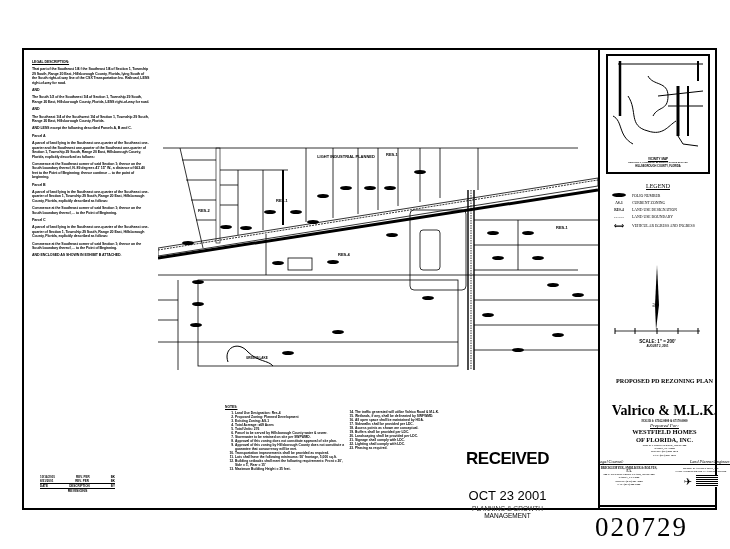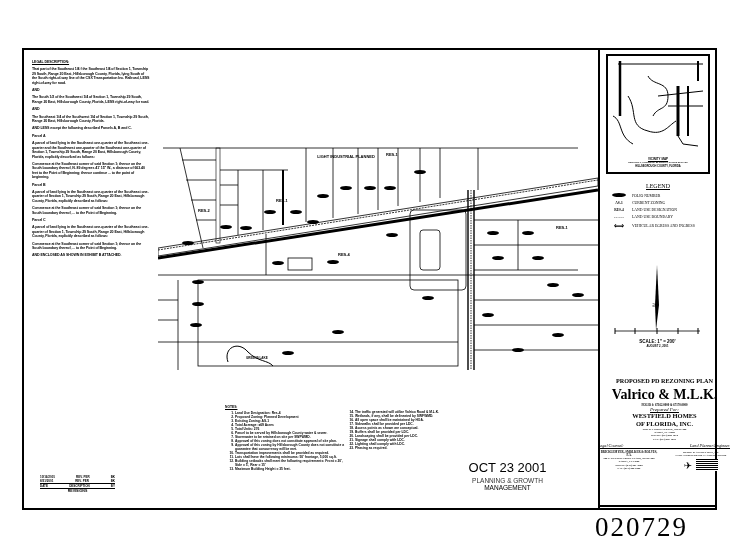--- a/index.html
+++ b/index.html
@@ -14,21 +14,21 @@
   .notes ol{margin:0;padding-left:10px;}
   .stamp{position:absolute;text-align:center;font-family:"Liberation Sans",sans-serif;}
   .right-panel{position:absolute;left:598px;top:48px;width:119px;height:462px;border-left:2px solid #000;box-sizing:border-box;}
   .vicinity{position:absolute;left:606px;top:54px;width:104px;height:120px;border:2px solid #000;box-sizing:border-box;}
   .legend{position:absolute;left:606px;top:183px;width:104px;font-size:3.8px;font-family:"Liberation Serif",serif;}
   .legend-title{text-align:center;font-size:6px;text-decoration:underline;margin-bottom:4px;}
   .legend-row{display:flex;align-items:center;margin-bottom:3px;}
   .legend-sym{width:26px;text-align:center;font-size:3.5px;font-weight:bold;}
   .titleblock{position:absolute;left:598px;top:372px;width:133px;height:138px;font-family:"Liberation Serif",serif;text-align:center;}
   .tb-1{font-size:6.2px;font-weight:bold;margin-top:5px;}
-  .tb-2{font-size:14px;font-weight:bold;margin-top:3px;}
+  .tb-2{font-size:14px;font-weight:bold;margin-top:19px;}
   .tb-3{font-size:3px;font-weight:bold;}
   .tb-script{font-style:italic;font-size:5px;text-decoration:underline;}
   .tb-4{font-size:6.5px;font-weight:bold;line-height:8px;}
   .tb-small{font-size:2.6px;font-weight:bold;line-height:3.2px;}
   .drawnum{position:absolute;left:595px;top:512px;font-family:"Liberation Serif",serif;font-size:27px;letter-spacing:2px;}
   .revisions{position:absolute;left:40px;top:475px;width:75px;font-size:3px;font-weight:bold;}
   .rev-row{display:flex;justify-content:space-between;}
 </style>
 </head>
 <body>
@@ -180,21 +180,22 @@
     <li>Access points as shown are conceptual.</li>
     <li>Buffers shall be provided per LDC.</li>
     <li>Landscaping shall be provided per LDC.</li>
     <li>Signage shall comply with LDC.</li>
     <li>Lighting shall comply with LDC.</li>
     <li>Phasing as required.</li>
   </ol>
 </div>
 
 <div class="stamp" style="left:445px;top:449px;width:125px;">
-  <div style="font-size:13px;margin-top:11px;">OCT 23 2001</div>
+  <div style="font-size:17px;font-weight:bold;letter-spacing:-0.5px;">RECEIVED</div>
+  <div style="font-size:13px;margin-top:19px;">OCT 23 2001</div>
   <div style="font-size:6.5px;margin-top:2px;color:#333;">PLANNING &amp; GROWTH</div>
   <div style="font-size:6.5px;">MANAGEMENT</div>
 </div>
 
 <div class="revisions">
   <div class="rev-row">
     <span>10/16/2001</span>
     <span>REV. PER</span>
     <span>BK</span>
   </div>

